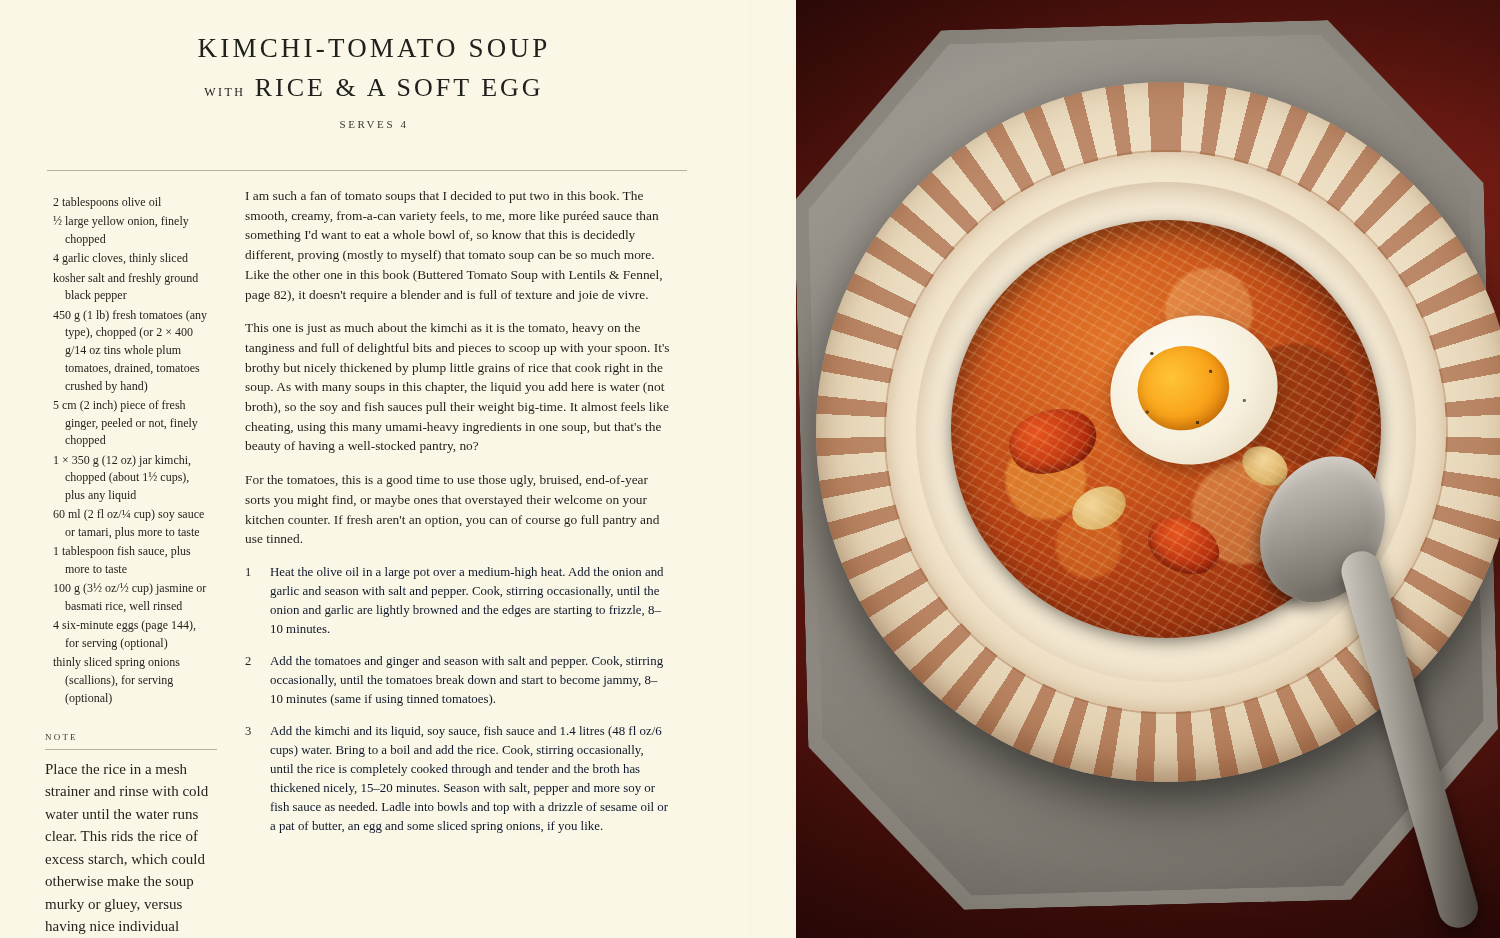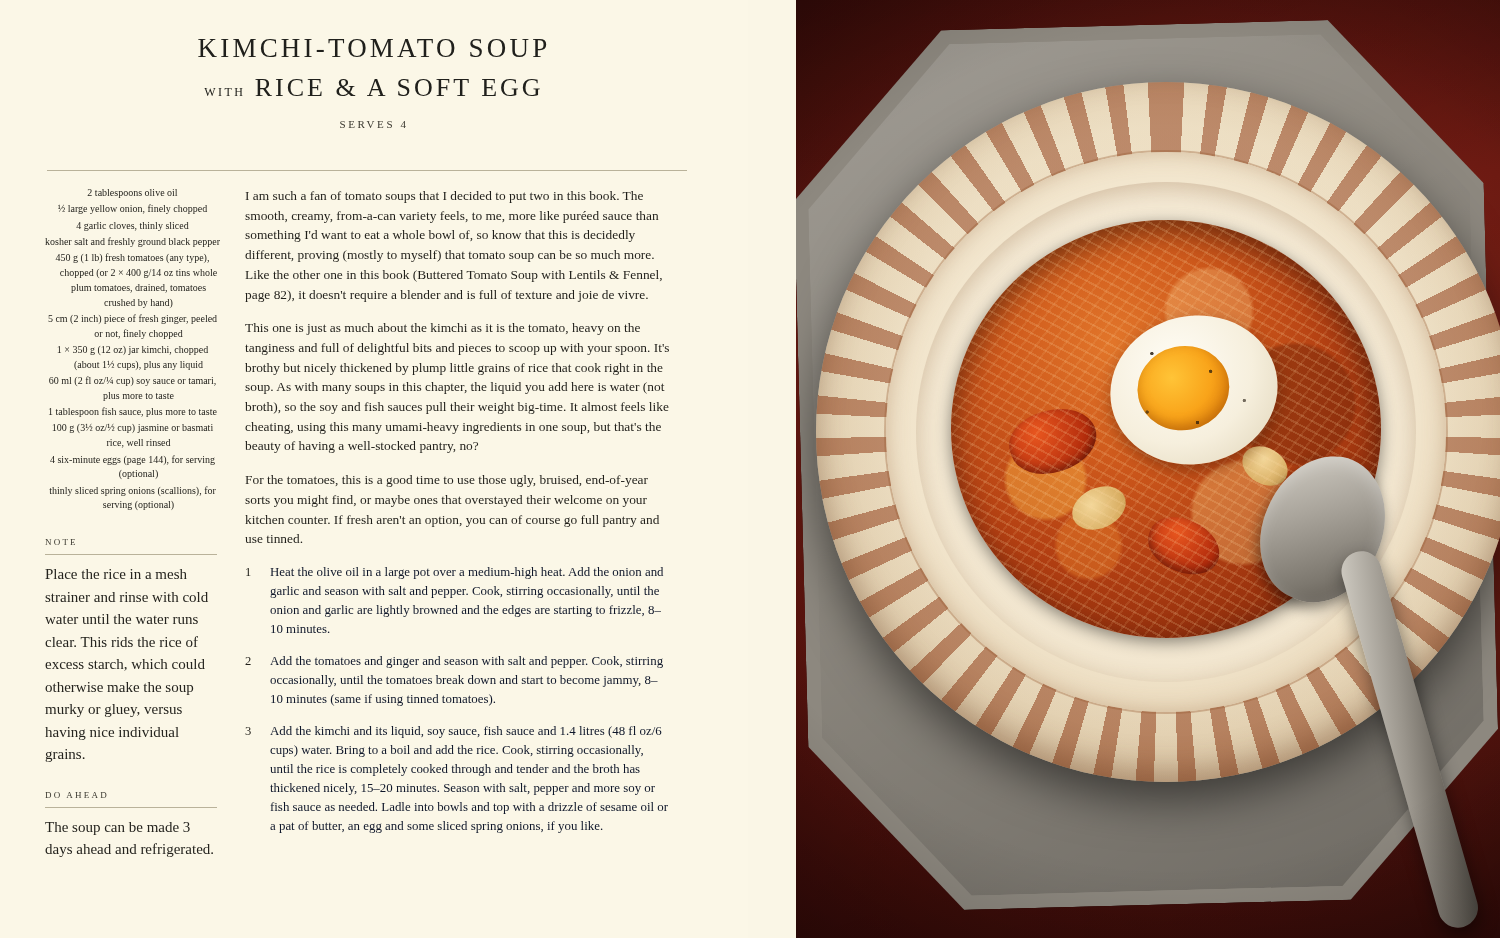--- a/index.html
+++ b/index.html
@@ -79,26 +79,25 @@
   .col-left {
     width: 175px;
     flex: 0 0 175px;
   }
   .col-right {
     width: 425px;
     flex: 0 0 425px;
   }
   .ingredients {
     list-style: none;
-    margin: 0;
+    margin: 8px;
     padding: 0;
-    font-size: 10px;
+    font-size: 12px;
     line-height: 1.48;
     color: #24231e;
-    text-align: center;
   }
   .ingredients li {
     margin-bottom: 1.5px;
     padding-left: 12px;
     text-indent: -12px;
   }
   .sub-head {
     margin-top: 24px;
     font-size: 9px;
     letter-spacing: 2.2px;

